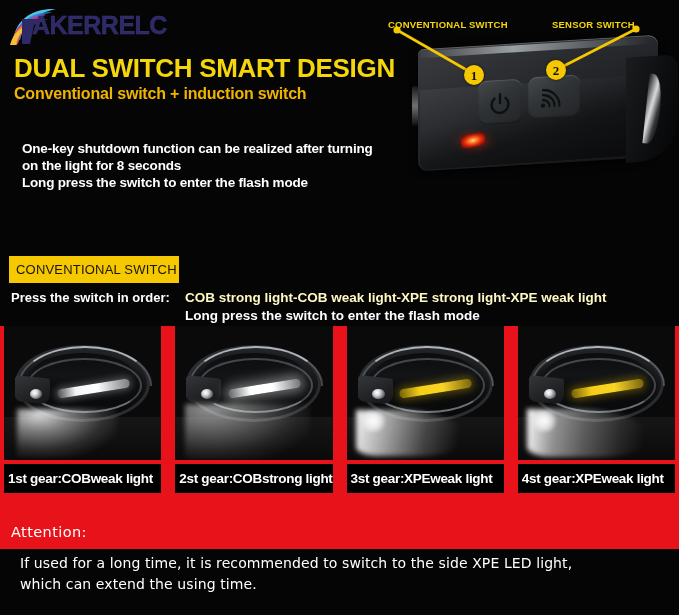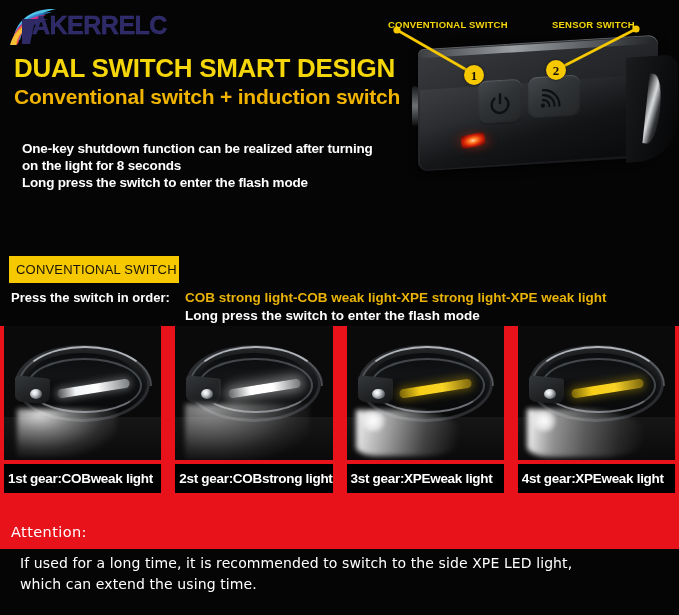--- a/index.html
+++ b/index.html
@@ -54,21 +54,21 @@
     font-size: 26px;
     font-weight: bold;
     color: #f5d60b;
     letter-spacing: -0.3px;
     white-space: nowrap;
     line-height: 1;
   }
   .title-sub {
     position: absolute;
     left: 14px; top: 86px;
-    font-size: 21px;
+    font-size: 16px;
     font-weight: bold;
     color: #f0b400;
     letter-spacing: -0.2px;
     white-space: nowrap;
     line-height: 1;
   }
   .intro-block {
     position: absolute;
     left: 22px; top: 140px;
     width: 350px;
@@ -232,21 +232,21 @@
     position: absolute;
     left: 11px; top: 290px;
     color: #ffffff;
     font-size: 13px;
     font-weight: bold;
     white-space: nowrap;
   }
   .press-line1 {
     position: absolute;
     left: 185px; top: 290px;
-    color: #eab308;
+    color: #fef9c3;
     font-size: 13.5px;
     font-weight: bold;
     white-space: nowrap;
   }
   .press-line2 {
     position: absolute;
     left: 185px; top: 308px;
     color: #ffffff;
     font-size: 13.5px;
     font-weight: bold;

